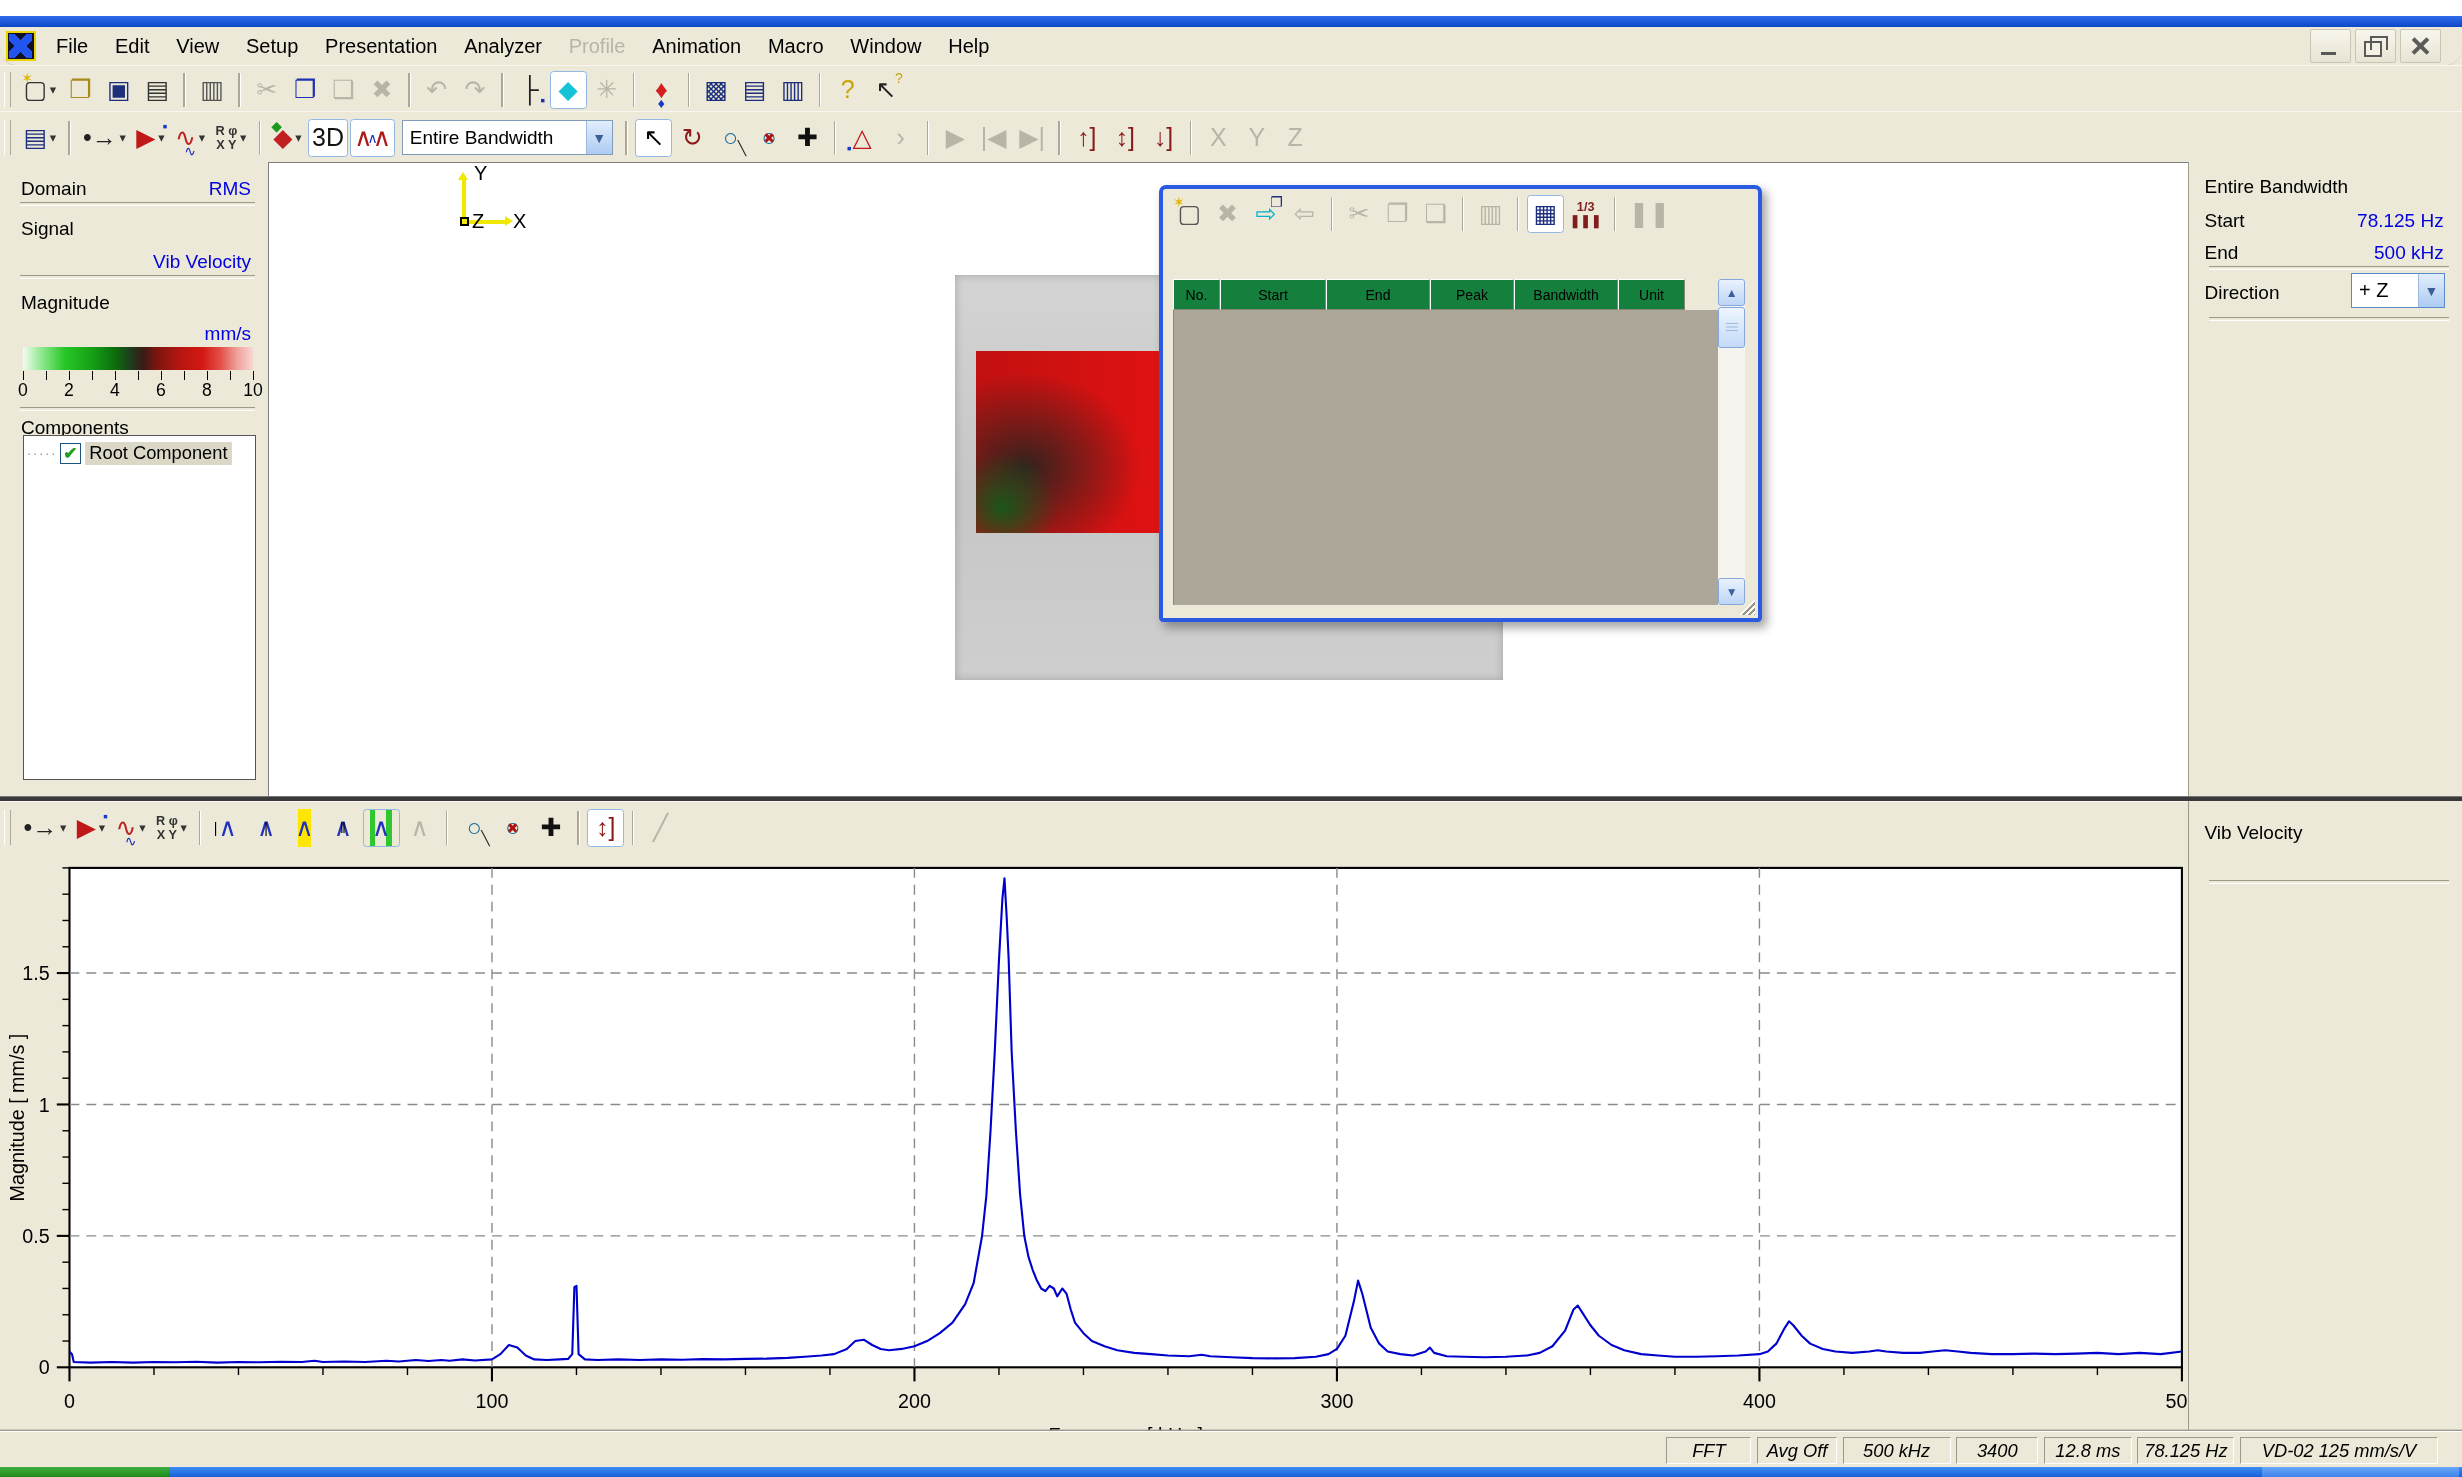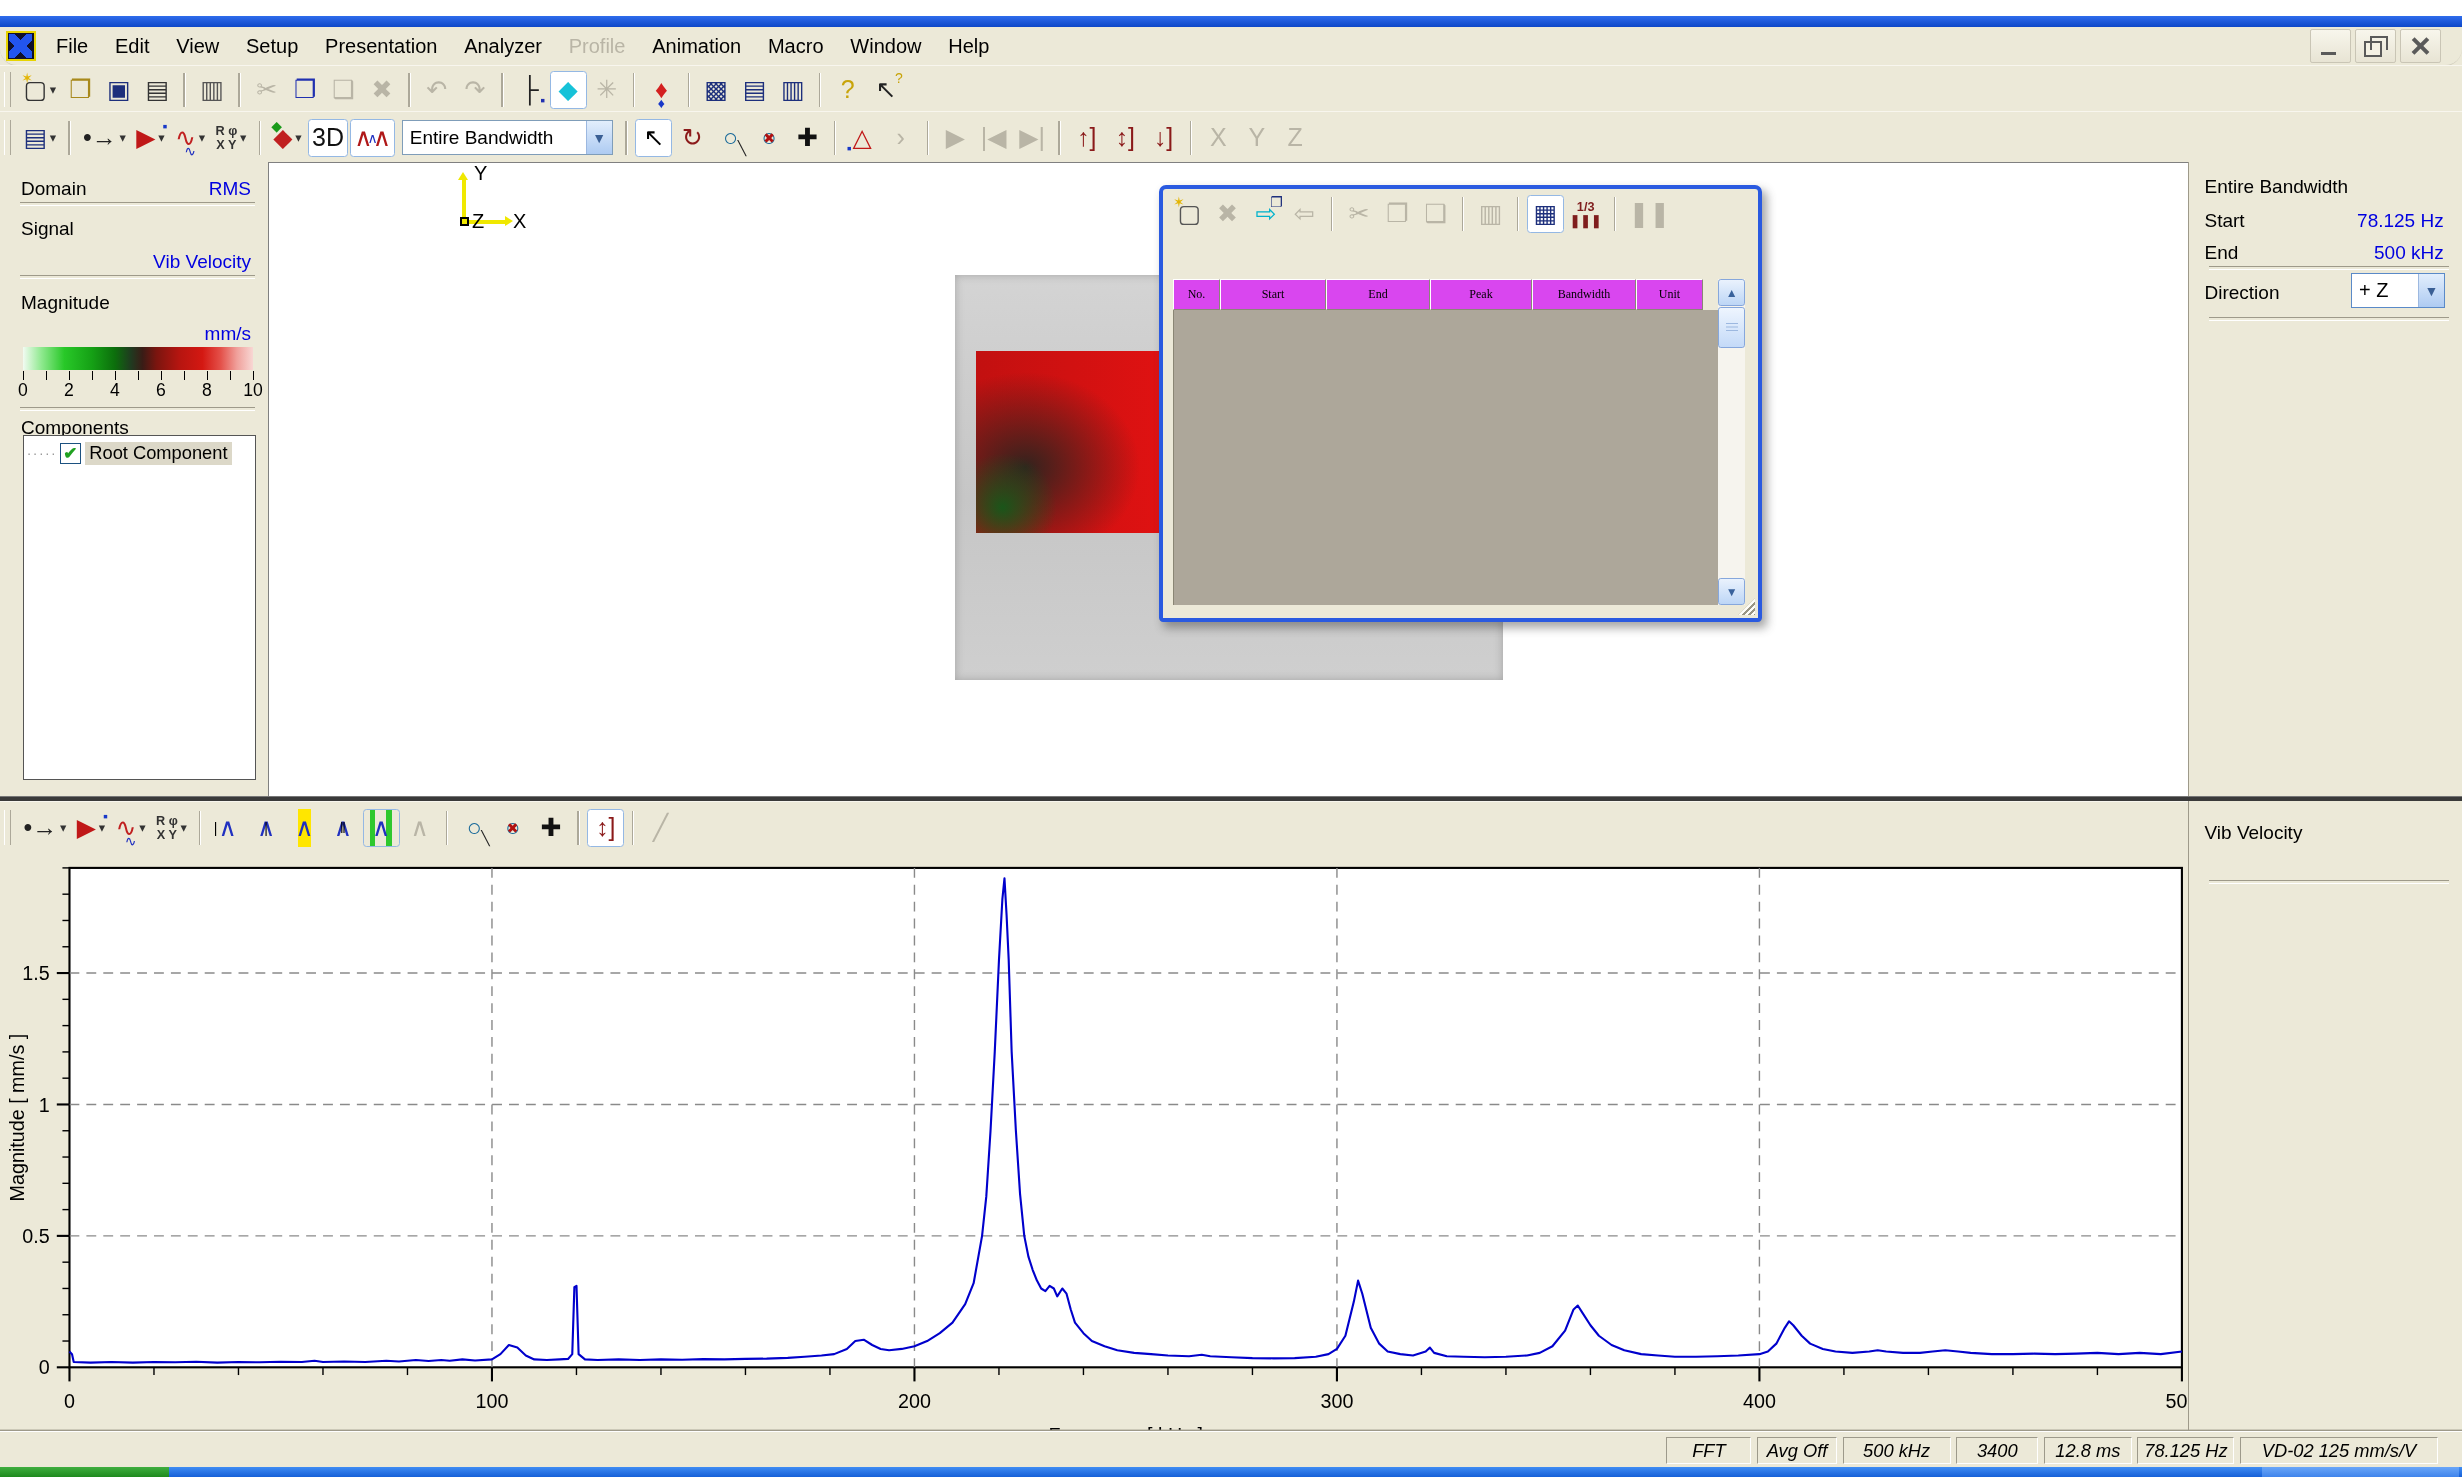--- a/index.html
+++ b/index.html
@@ -111,22 +111,22 @@
   #dialog-titlebar{height:35px;border-radius:3.5px 3.5px 0 0;display:flex;align-items:center;
        background:linear-gradient(180deg,#5a9af6 0%,#2a64ea 38%,#1c50d4 80%,#2e66ea 100%);}
   #dialog-title{color:#fff;font-size:20px;font-weight:bold;padding-left:11.3px;text-shadow:1.4px 1.4px 1.4px #103a8a;flex:1;}
   #dialog-close{width:31px;height:28px;margin-right:4.2px;border:1.4px solid #fff;border-radius:4.2px;position:relative;
        background:linear-gradient(135deg,#f0a086,#dd5432 45%,#b03318);}
   #dialog-close::before,#dialog-close::after{content:"";position:absolute;left:6.3px;top:11.3px;width:16px;height:3.5px;background:#fff;}
   #dialog-close::before{transform:rotate(45deg);} #dialog-close::after{transform:rotate(-45deg);}
   #dialog-toolbar{display:flex;align-items:center;height:49px;padding-left:7px;}
   #dialog-table{position:absolute;left:10px;top:90px;right:12.7px;height:326px;}
   #band-header{display:flex;}
-  .th-cell{height:31px;background:#d946ef;border:1.4px solid;border-color:#fff #8a8675 #8a8675 #fff;
-       box-sizing:border-box;display:flex;align-items:center;justify-content:center;font-size:12px;font-family:Liberation Serif, serif;}
+  .th-cell{height:31px;background:#15803d;border:1.4px solid;border-color:#fff #8a8675 #8a8675 #fff;
+       box-sizing:border-box;display:flex;align-items:center;justify-content:center;font-size:14px;}
   #band-body{position:absolute;left:0;top:31px;right:27px;bottom:0;background:#ada79a;border-left:0.7px solid #8a8675;}
   #band-scrollbar{position:absolute;top:0;right:0;width:27px;bottom:0;background:#f6f4ee;}
   .sb-btn{position:absolute;left:0;width:27px;height:27px;border:0.7px solid #86a7dc;border-radius:2.8px;box-sizing:border-box;
        background:linear-gradient(180deg,#eaf2fd,#bdd6f6);display:flex;align-items:center;justify-content:center;
        color:#39629c;font-size:12px;}
   #sb-up{top:0;} #sb-down{bottom:0;}
   #sb-thumb{position:absolute;left:0;top:27.5px;width:27px;height:41px;border:0.7px solid #86a7dc;border-radius:2.8px;
        box-sizing:border-box;background:linear-gradient(180deg,#eef5fe,#c4daf8);}
   #sb-thumb::before{content:"";position:absolute;left:7px;top:15.5px;width:11.3px;height:1.4px;background:#9cb8e0;
        box-shadow:0 3.5px 0 #9cb8e0,0 7px 0 #9cb8e0;}
@@ -475,21 +475,21 @@
           <div class="tb-btn disabled">
             <span class="glyph">❚❚</span>
           </div>
         </div>
     </div>
     <div id="dialog-table">
       <div id="band-header">
           <div class="th-cell" style="width: 47px;">No.</div>
           <div class="th-cell" style="width: 106px;">Start</div>
           <div class="th-cell" style="width: 104px;">End</div>
-          <div class="th-cell" style="width: 102px;">Peak</div>
+          <div class="th-cell" style="width: 84px;">Peak</div>
           <div class="th-cell" style="width: 104px;">Bandwidth</div>
           <div class="th-cell" style="width: 67px;">Unit</div>
         </div>
       <div id="band-body"></div>
       <div id="band-scrollbar">
         <div class="sb-btn" id="sb-up">▲</div>
         <div id="sb-thumb"></div>
         <div class="sb-btn" id="sb-down">▼</div>
       </div>
     </div>

